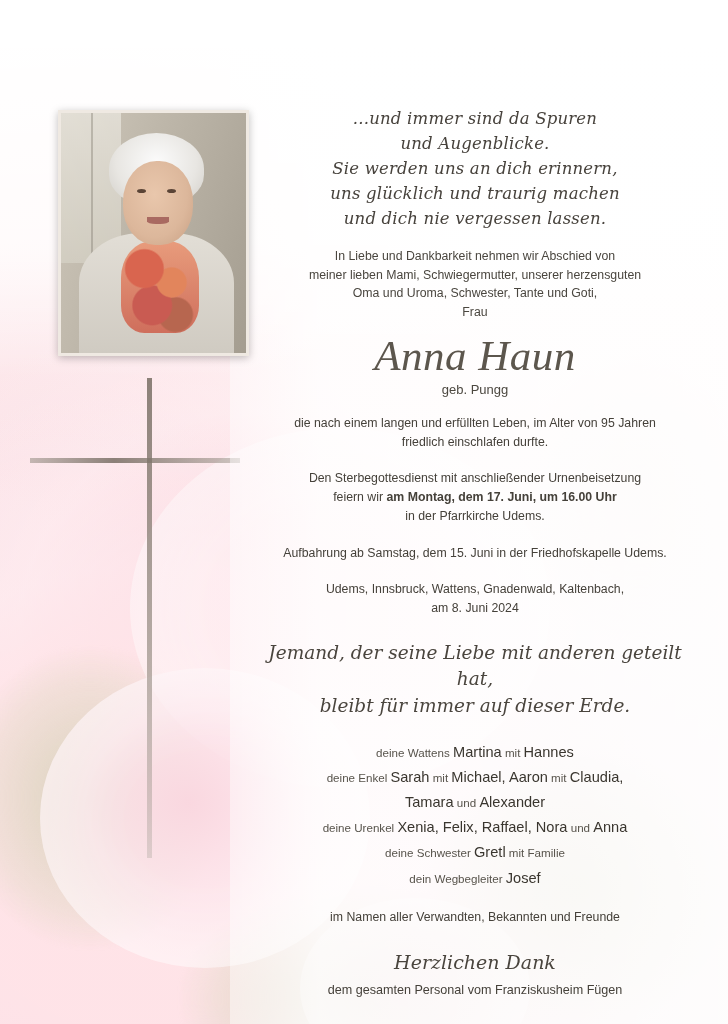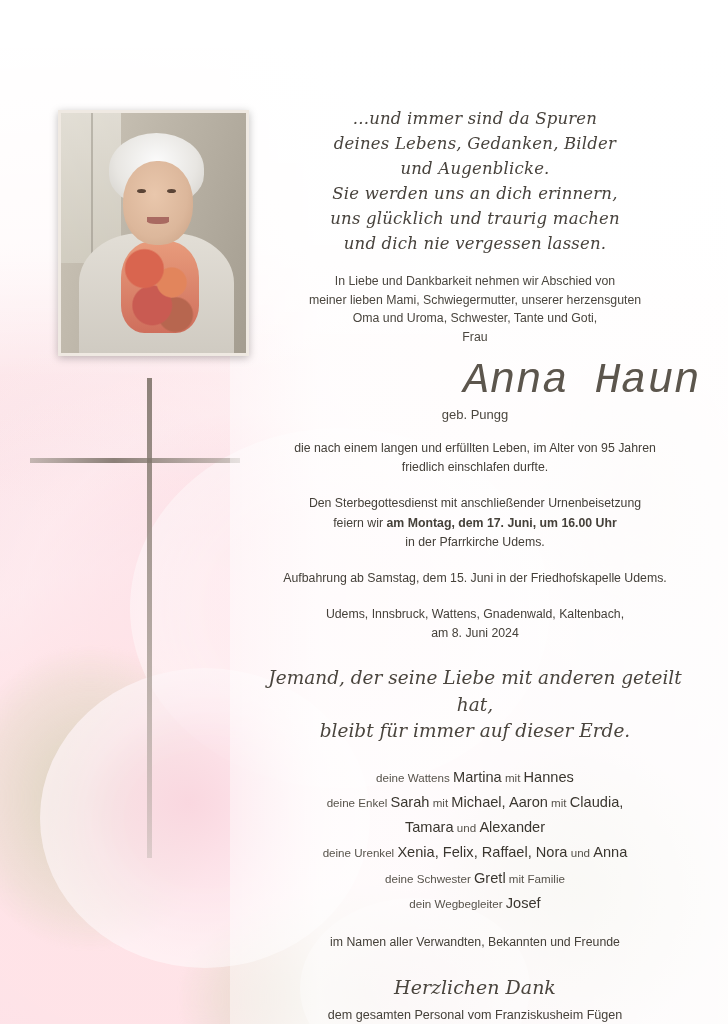--- a/index.html
+++ b/index.html
@@ -106,24 +106,23 @@
   .poem{
     font-size:16.5px;line-height:1.52;letter-spacing:.2px;
     font-family:"DejaVu Serif", serif;font-style:italic;
     color:#47423c;
   }
   .intro{
     margin-top:16px;font-size:12.3px;line-height:1.5;color:#4a463f;
   }
   .name{
     margin-top:12px;
-    font-family:Liberation Mono, monospace;font-style:italic;
+    font-family:Liberation Serif, serif;font-style:italic;
     font-size:43px;line-height:1.05;color:#5c564d;
     letter-spacing:.5px;
-    text-align:right;
   }
   .maiden{margin-top:4px;font-size:13px;color:#4c4840;}
   .para{margin-top:17px;font-size:12.3px;line-height:1.55;color:#45413a;}
   .para b{font-weight:700;}
   .quote{
     margin-top:22px;
     font-family:"DejaVu Serif", serif;font-style:italic;
     font-size:18.5px;line-height:1.45;color:#4a453e;
   }
   .family{margin-top:20px;font-size:12.4px;line-height:1.72;color:#45413a;}
@@ -180,21 +179,20 @@
     <div class="p-face"></div>
     <div class="p-eye l"></div>
     <div class="p-eye r"></div>
     <div class="p-mouth"></div>
   </div>
 
   <div class="content">
 
     <div class="poem">
       <div>...und immer sind da Spuren</div>
-      <div>deines Lebens, Gedanken, Bilder</div>
       <div>und Augenblicke.</div>
       <div>Sie werden uns an dich erinnern,</div>
       <div>uns glücklich und traurig machen</div>
       <div>und dich nie vergessen lassen.</div>
     </div>
 
     <div class="intro">
       <div>In Liebe und Dankbarkeit nehmen wir Abschied von</div>
       <div>meiner lieben Mami, Schwiegermutter, unserer herzensguten</div>
       <div>Oma und Uroma, Schwester, Tante und Goti,</div>

